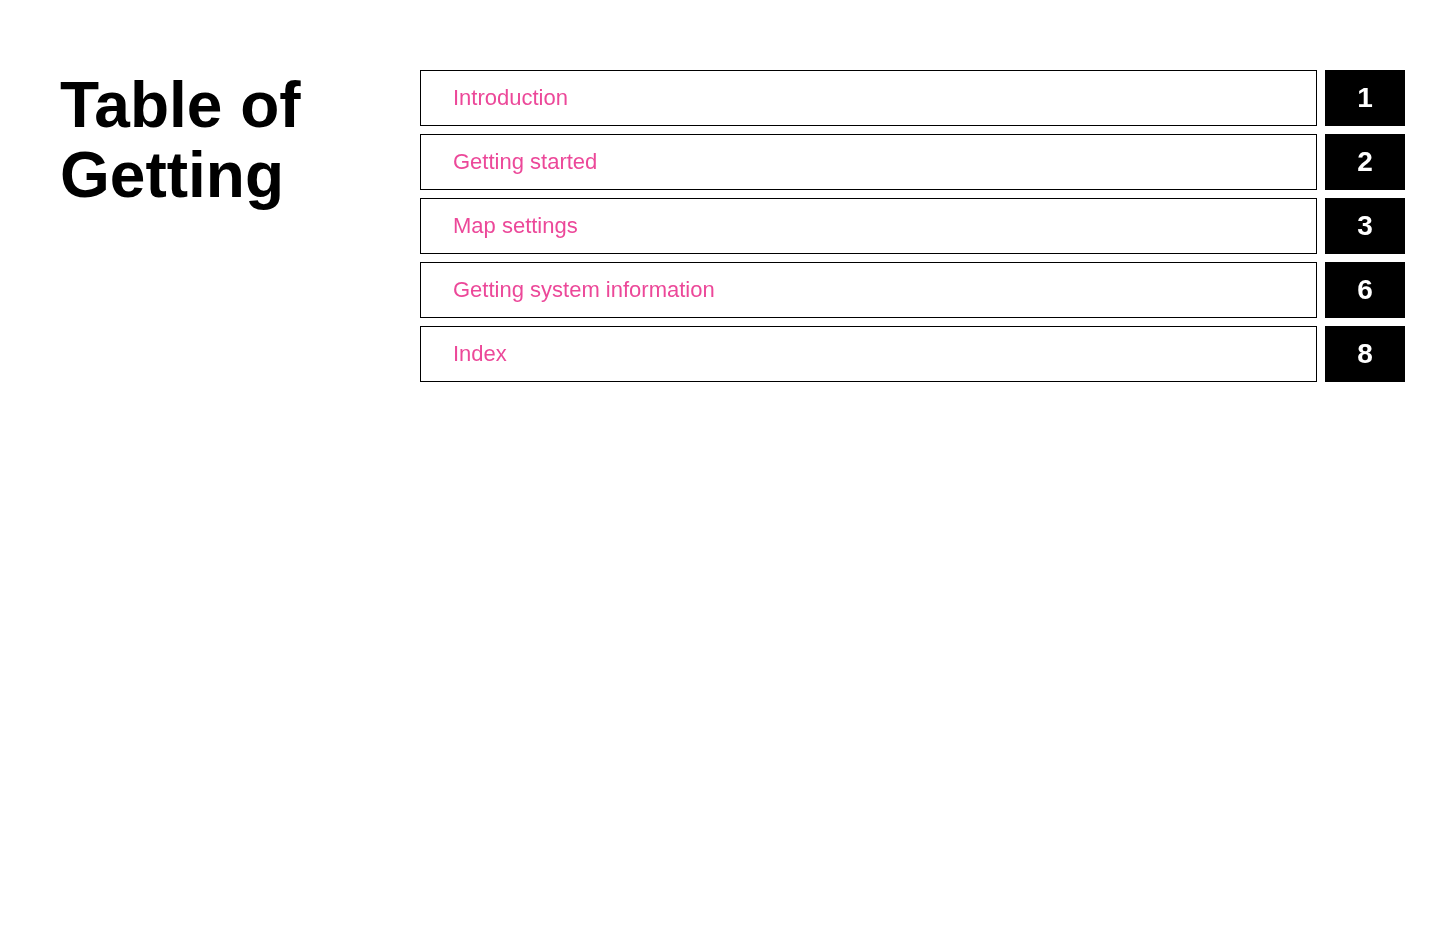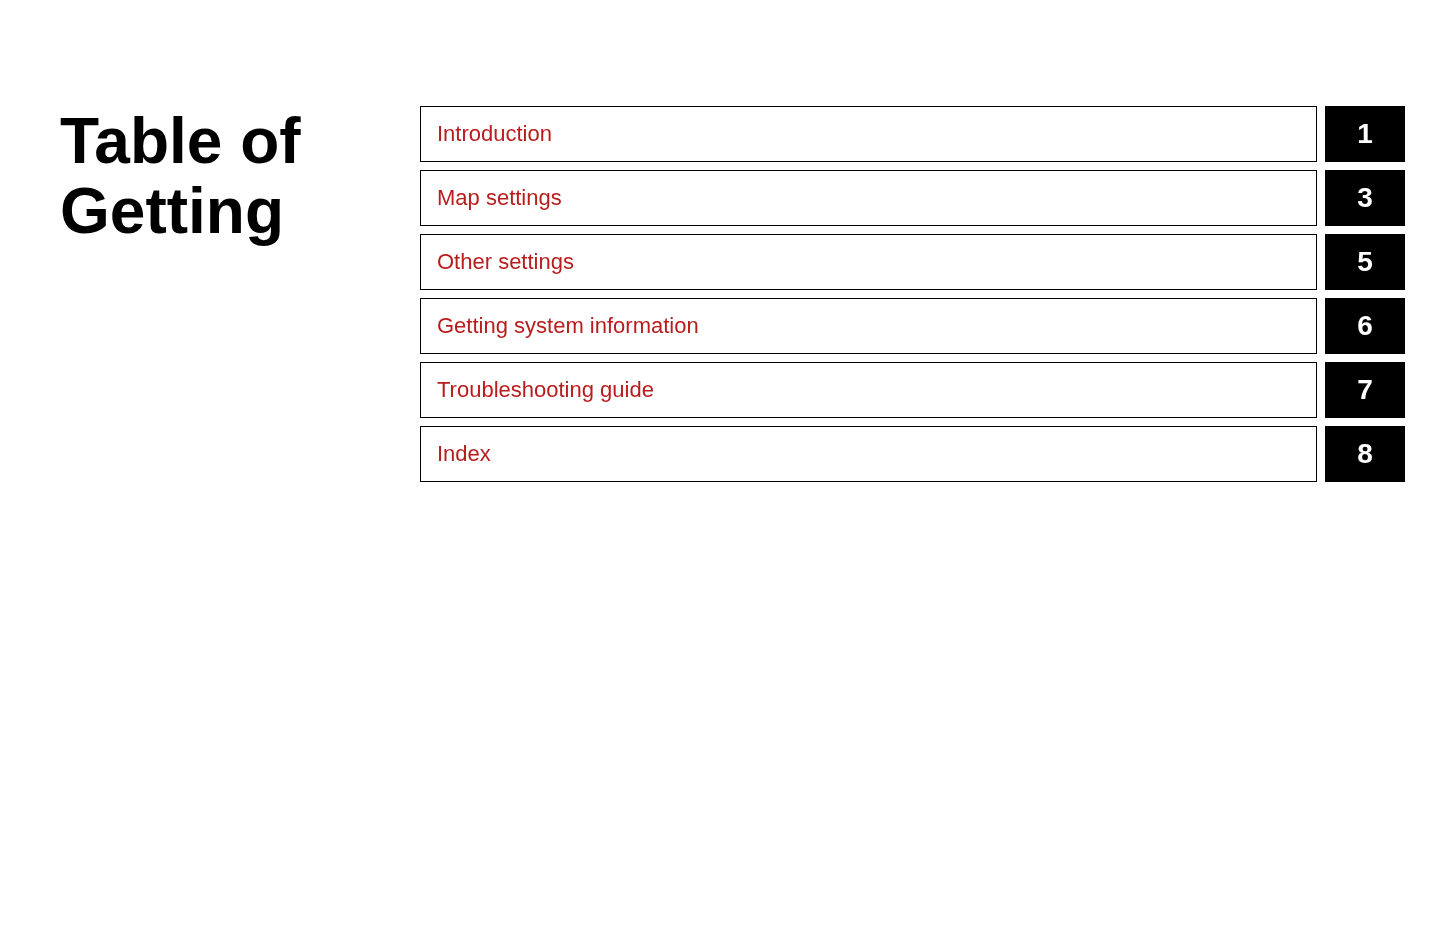--- a/index.html
+++ b/index.html
@@ -13,21 +13,20 @@
       font-family: Arial, Helvetica, sans-serif;
       width: 1445px;
       min-height: 929px;
       position: relative;
     }
 
     .page-container {
       display: flex;
       padding: 60px 40px 60px 60px;
       gap: 0;
-      margin-top: 36px;
     }
 
     .title-section {
       width: 360px;
       flex-shrink: 0;
       padding-top: 10px;
     }
 
     .page-title {
       font-size: 64px;
@@ -47,23 +46,23 @@
 
     .toc-row {
       display: flex;
       align-items: stretch;
       margin-bottom: 8px;
     }
 
     .toc-entry {
       flex: 1;
       border: 1.5px solid #000000;
-      padding: 14px 16px;
+      padding: 14px 32px;
       font-size: 22px;
-      color: #b91c1c;
+      color: #ec4899;
       background: #ffffff;
       display: flex;
       align-items: center;
     }
 
     .toc-number {
       width: 80px;
       background: #000000;
       color: #ffffff;
       font-size: 28px;
@@ -86,34 +85,30 @@
       <span>Getting</span>
     </h1>
   </div>
 
   <div class="toc-section" id="toc-list">
   <div class="toc-row">
         <div class="toc-entry">Introduction</div>
         <div class="toc-number">1</div>
       </div>
       <div class="toc-row">
+        <div class="toc-entry">Getting started</div>
+        <div class="toc-number">2</div>
+      </div>
+      <div class="toc-row">
         <div class="toc-entry">Map settings</div>
         <div class="toc-number">3</div>
       </div>
       <div class="toc-row">
-        <div class="toc-entry">Other settings</div>
-        <div class="toc-number">5</div>
-      </div>
-      <div class="toc-row">
         <div class="toc-entry">Getting system information</div>
         <div class="toc-number">6</div>
-      </div>
-      <div class="toc-row">
-        <div class="toc-entry">Troubleshooting guide</div>
-        <div class="toc-number">7</div>
       </div>
       <div class="toc-row">
         <div class="toc-entry">Index</div>
         <div class="toc-number">8</div>
       </div>
     </div>
 
 </div>
 
 </body></html>

